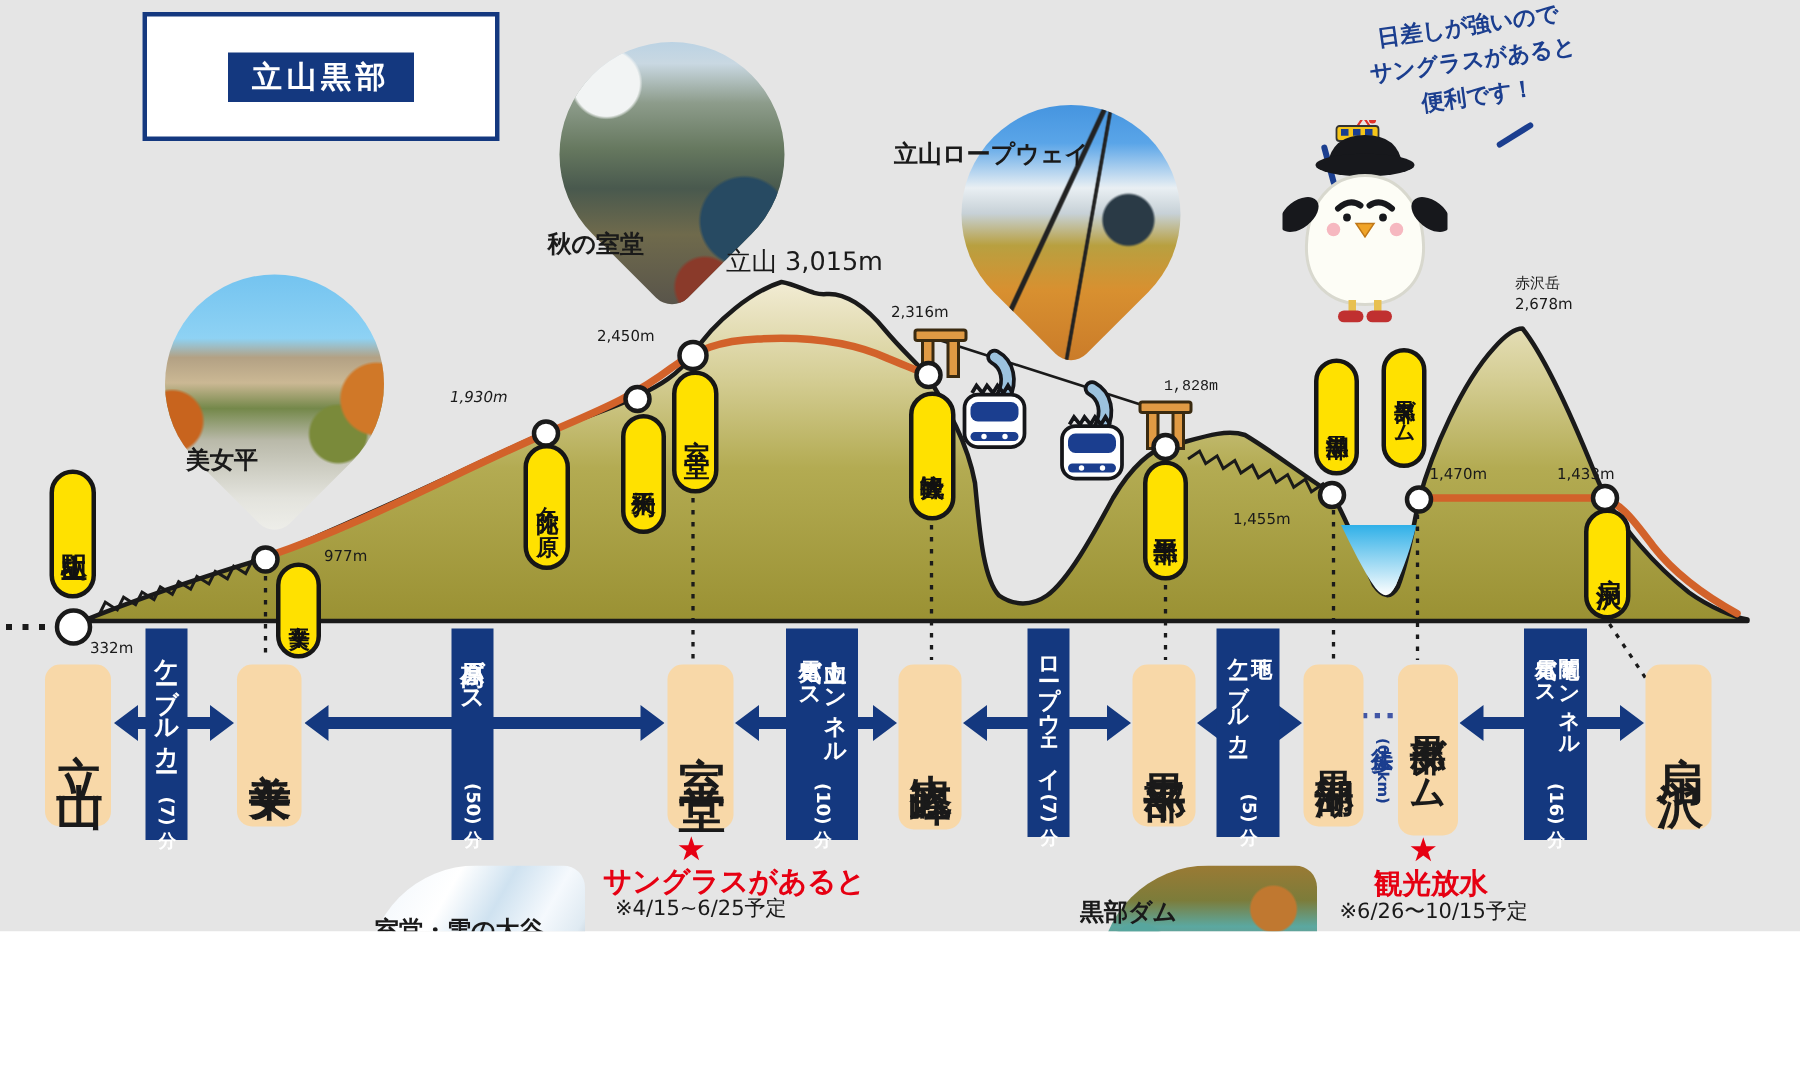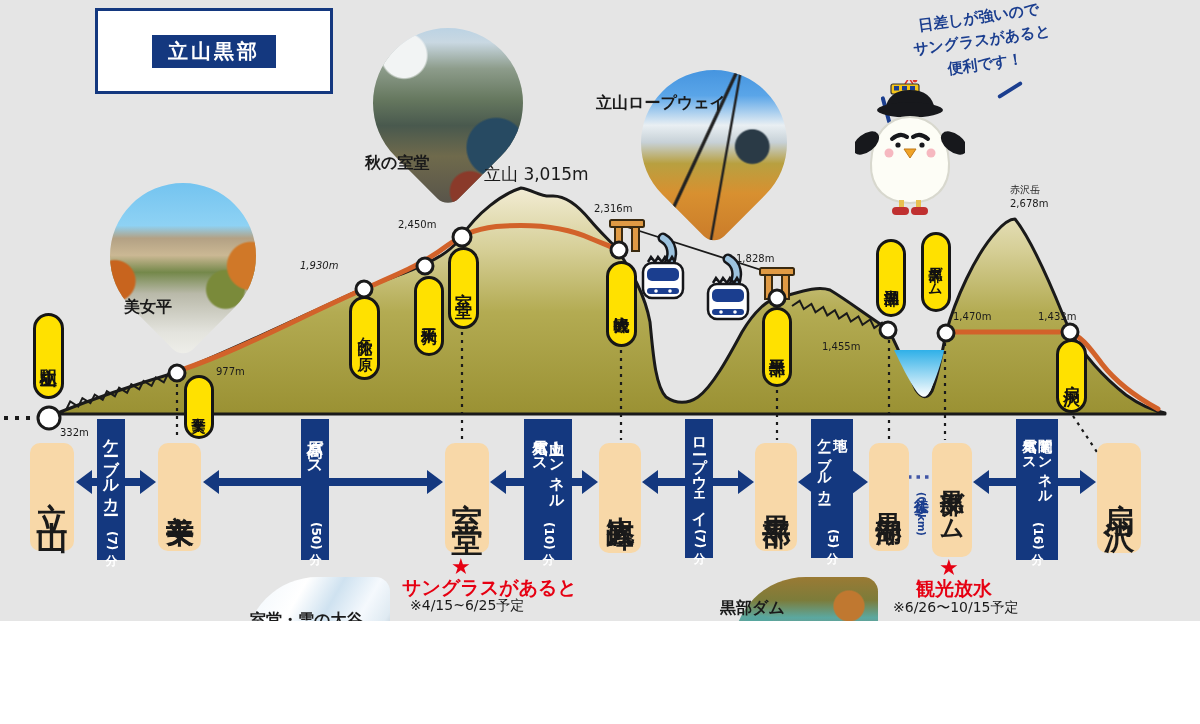--- a/index.html
+++ b/index.html
@@ -226,21 +226,21 @@
 
   <div class="abs peak" style="left:484px;top:163px;">立山 3,015m</div>
   <div class="abs elev" style="left:1010px;top:183px;line-height:1.35;">赤沢岳
 2,678m</div>
 
   <div class="abs elev" style="left:60px;top:427px;">332m</div>
   <div class="abs elev" style="left:216px;top:366px;">977m</div>
   <div class="abs elev" style="left:300px;top:260px;font-style:italic;">1,930m</div>
   <div class="abs elev" style="left:398px;top:219px;">2,450m</div>
   <div class="abs elev" style="left:594px;top:203px;">2,316m</div>
-  <div class="abs elev" style="left:736px;top:253px;">1,828m</div>
+  <div class="abs elev" style="left:776px;top:253px;font-family:Liberation Mono, monospace;">1,828m</div>
   <div class="abs elev" style="left:822px;top:341px;">1,455m</div>
   <div class="abs elev" style="left:953px;top:311px;">1,470m</div>
   <div class="abs elev" style="left:1038px;top:311px;">1,433m</div>
 
   <div class="abs pill" style="left:33px;top:313px;width:31px;height:86px;font-size:17px;">立山駅</div>
   <div class="abs pill" style="left:184px;top:375px;width:30px;height:64px;font-size:14px;">美女平</div>
   <div class="abs pill" style="left:349px;top:296px;width:31px;height:84px;font-size:15px;">弥陀ヶ原</div>
   <div class="abs pill" style="left:414px;top:276px;width:30px;height:80px;font-size:16px;">天狗平</div>
   <div class="abs pill" style="left:448px;top:247px;width:31px;height:82px;font-size:17px;letter-spacing:8px;">室堂</div>
   <div class="abs pill" style="left:606px;top:261px;width:31px;height:86px;font-size:16px;">大観峰</div>

